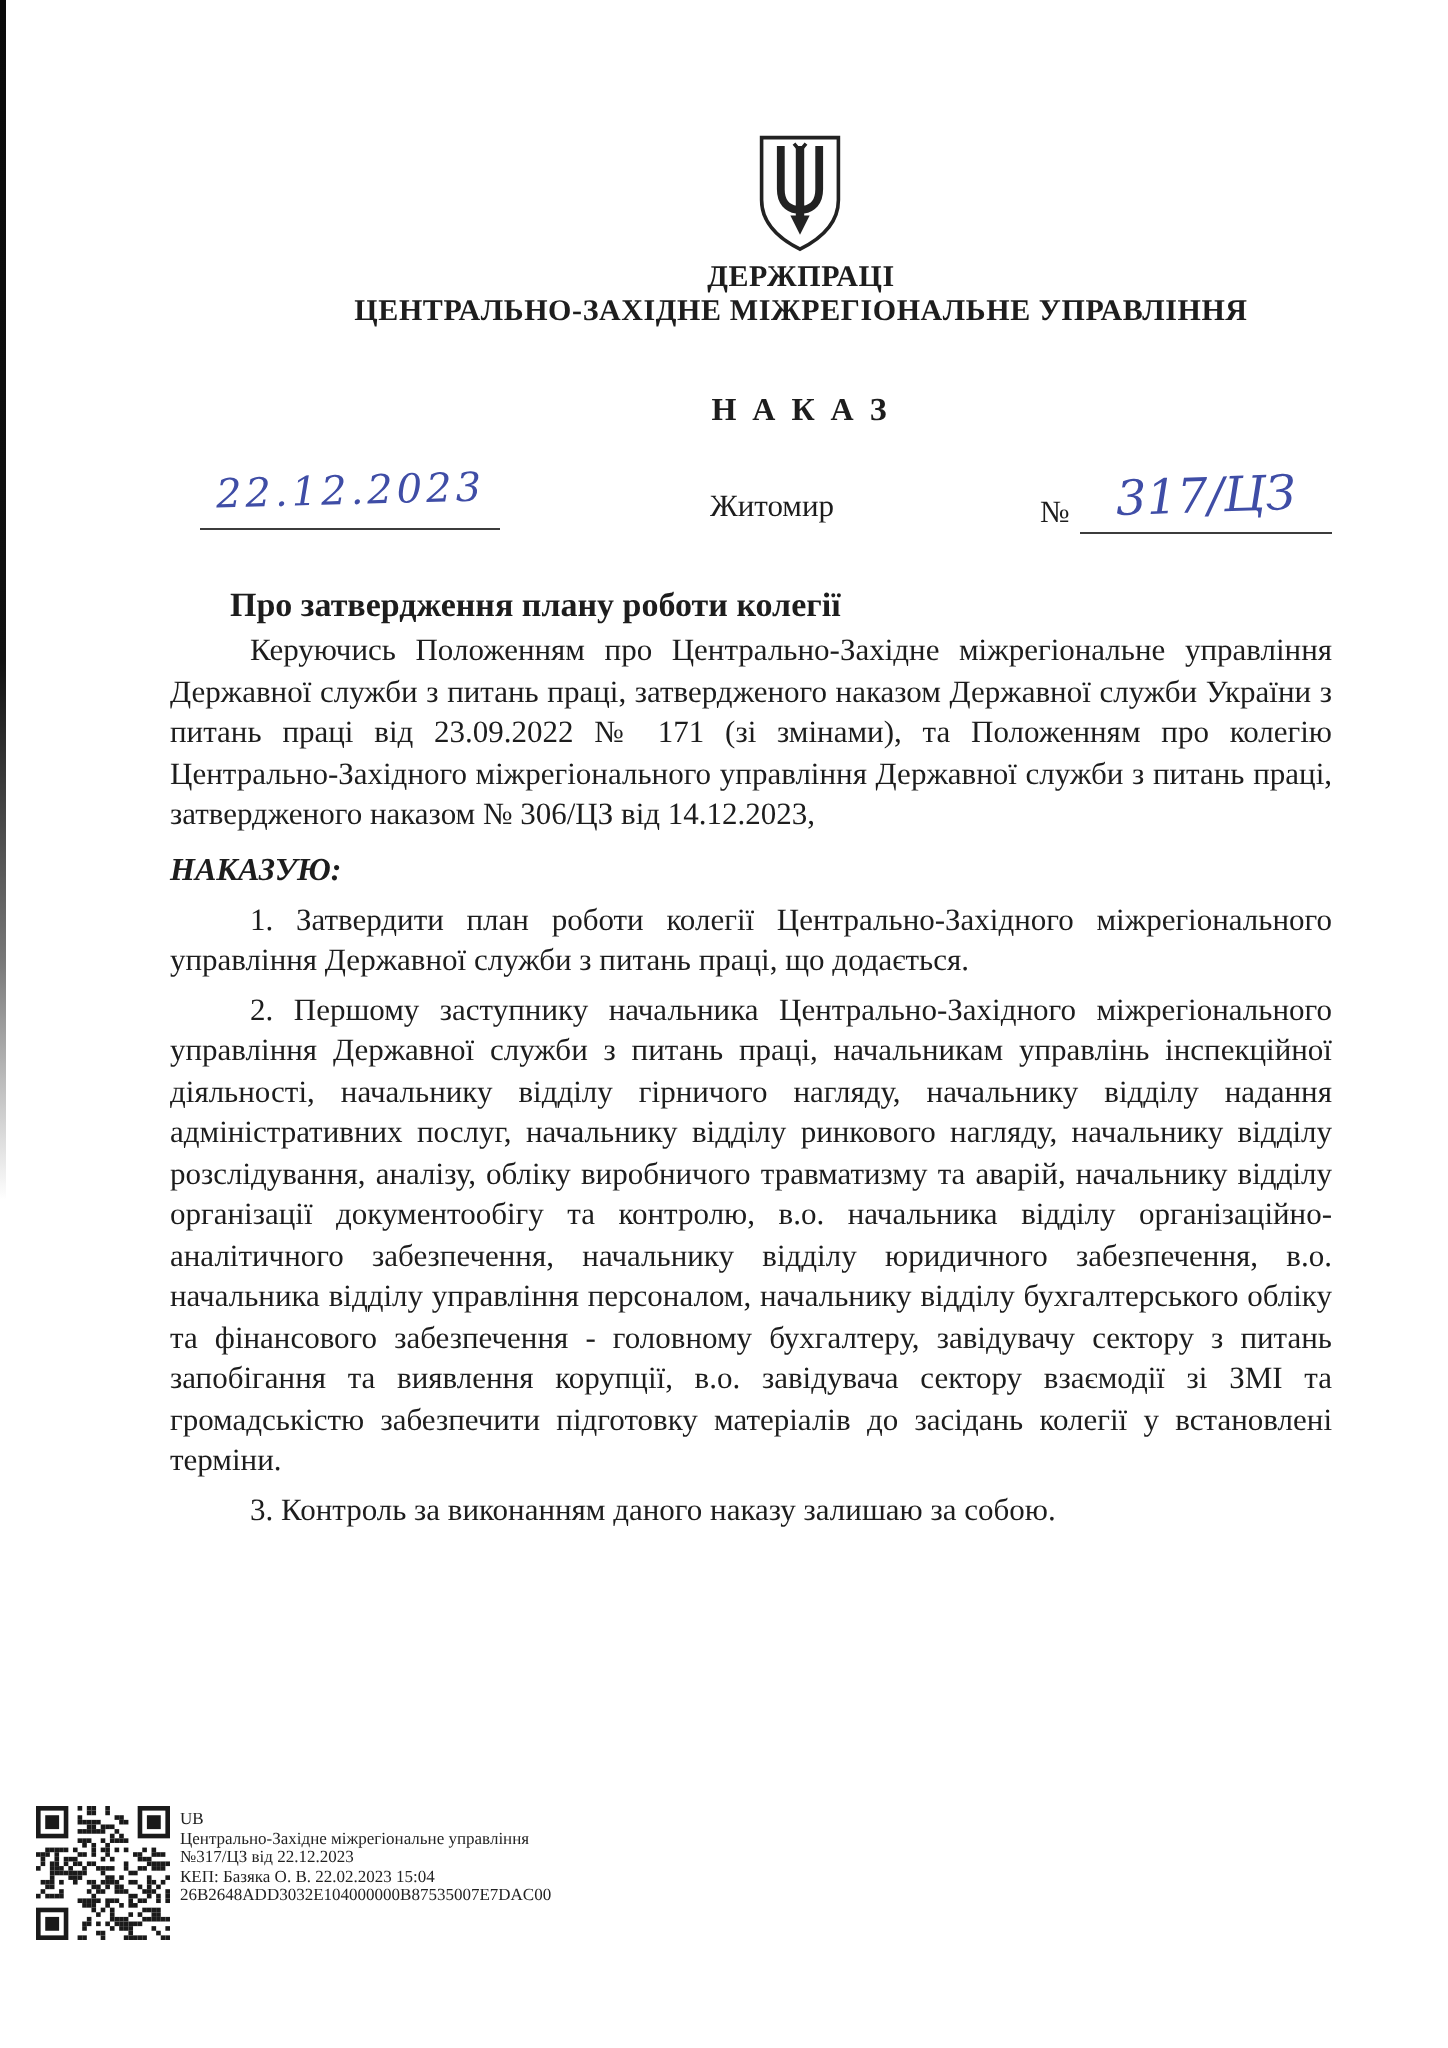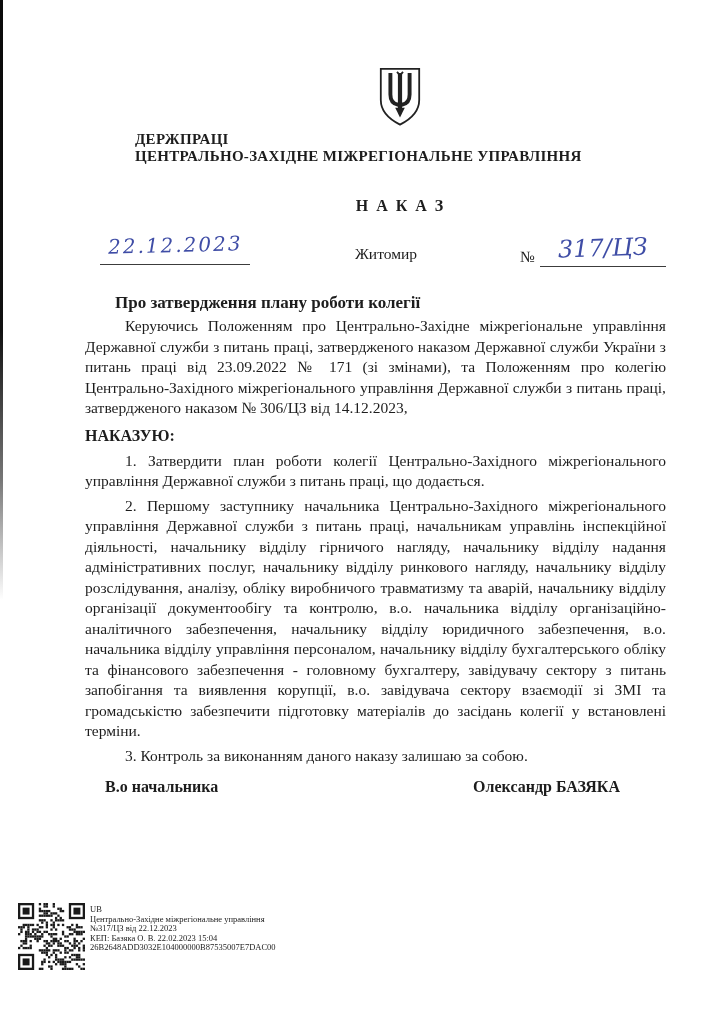--- a/index.html
+++ b/index.html
@@ -11,21 +11,21 @@
     overflow:hidden;
     font-family:"Liberation Serif", serif;
     color:#1d1d1d;
   }
   .scan-edge{
     position:absolute;left:0;top:0;width:3px;height:600px;
     background:linear-gradient(to bottom,#0a0a0a 0%,#111 55%,#777 80%,rgba(255,255,255,0) 100%);
   }
   .doc{padding:67px 58px 0 85px;}
   .emblem-wrap{width:56px;height:60px;margin:0 0 4px 287px;}
-  .hdr-line{text-align:left;font-weight:bold;font-size:15px;line-height:17px;margin-left:50px;letter-spacing:.3px;}
+  .hdr-line{text-align:center;font-weight:bold;font-size:15px;line-height:17px;margin-left:50px;letter-spacing:.3px;}
   .order-title{text-align:center;font-weight:bold;font-size:16px;letter-spacing:2px;margin:32px 0 0 50px;height:20px;}
   .date-row{position:relative;height:36px;margin-top:16px;}
   .order-date{
     position:absolute;left:15px;top:0;width:150px;height:31px;
     text-align:center;border-bottom:1.5px solid #3c3c3c;
   }
   .hand{
     font-family:"DejaVu Serif", serif;font-style:italic;color:#3f4da6;
   }
   .hand-date{display:inline-block;font-size:20px;letter-spacing:2px;transform:rotate(-1.5deg);}
@@ -33,21 +33,21 @@
   .order-num{position:absolute;right:0;top:0;width:146px;display:flex;align-items:flex-end;}
   .num-label{font-size:15.5px;line-height:18px;padding-bottom:1px;}
   .num-line{flex:1;border-bottom:1.5px solid #3c3c3c;text-align:center;height:33px;margin-left:5px;}
   .hand-num{display:inline-block;font-size:24px;line-height:30px;transform:rotate(-2deg);}
   .subject{margin:20px 0 0 30px;width:410px;font-weight:bold;font-size:17px;line-height:27px;}
   .body-par{
     margin:0;font-size:15.5px;line-height:20.5px;
     text-align:justify;text-indent:40px;
   }
   .preamble{margin-top:0;}
-  .directive{font-weight:bold;font-size:16px;margin:8px 0 0 0;height:20px;}
+  .directive{font-weight:bold;font-size:16px;margin:8px 0 0 0;height:20px;font-style:italic;}
   .items .body-par{margin-top:4px;}
   .sig-row{display:flex;justify-content:space-between;margin-top:12px;font-weight:bold;font-size:16px;}
   .sig-pos{margin-left:20px;}
   .sig-name{margin-right:46px;}
   .stamp{position:absolute;left:18px;top:903px;display:flex;}
   .qr{width:67px;height:67px;}
   .stamp-text{
     margin-left:5px;padding-top:2px;
     font-size:8.5px;line-height:9.6px;color:#222;
     font-family:"Liberation Serif", serif;white-space:nowrap;
@@ -97,24 +97,20 @@
     <p class="body-par preamble">Керуючись Положенням про Центрально-Західне міжрегіональне управління Державної служби з питань праці, затвердженого наказом Державної служби України з питань праці від 23.09.2022 № 171 (зі змінами), та Положенням про колегію Центрально-Західного міжрегіонального управління Державної служби з питань праці, затвердженого наказом № 306/ЦЗ від 14.12.2023,</p>
 
     <div class="directive">НАКАЗУЮ:</div>
 
     <div class="items">
       <p class="body-par">1. Затвердити план роботи колегії Центрально-Західного міжрегіонального управління Державної служби з питань праці, що додається.</p>
       <p class="body-par">2. Першому заступнику начальника Центрально-Західного міжрегіонального управління Державної служби з питань праці, начальникам управлінь інспекційної діяльності, начальнику відділу гірничого нагляду, начальнику відділу надання адміністративних послуг, начальнику відділу ринкового нагляду, начальнику відділу розслідування, аналізу, обліку виробничого травматизму та аварій, начальнику відділу організації документообігу та контролю, в.о. начальника відділу організаційно-аналітичного забезпечення, начальнику відділу юридичного забезпечення, в.о. начальника відділу управління персоналом, начальнику відділу бухгалтерського обліку та фінансового забезпечення - головному бухгалтеру, завідувачу сектору з питань запобігання та виявлення корупції, в.о. завідувача сектору взаємодії зі ЗМІ та громадськістю забезпечити підготовку матеріалів до засідань колегії у встановлені терміни.</p>
       <p class="body-par">3. Контроль за виконанням даного наказу залишаю за собою.</p>
     </div>
 
-    <div class="sig-row">
-      <span class="sig-pos">В.о начальника</span>
-      <span class="sig-name">Олександр БАЗЯКА</span>
-    </div>
   </div>
 
   <div class="stamp">
     <svg id="qr" class="qr" viewBox="0 0 29 29" fill="#1a1a1a">
         <rect x="9" y="0" width="1" height="1"></rect>
         <rect x="11" y="0" width="1" height="1"></rect>
         <rect x="12" y="0" width="1" height="1"></rect>
         <rect x="15" y="0" width="1" height="1"></rect>
         <rect x="11" y="1" width="1" height="1"></rect>
         <rect x="12" y="1" width="1" height="1"></rect>

